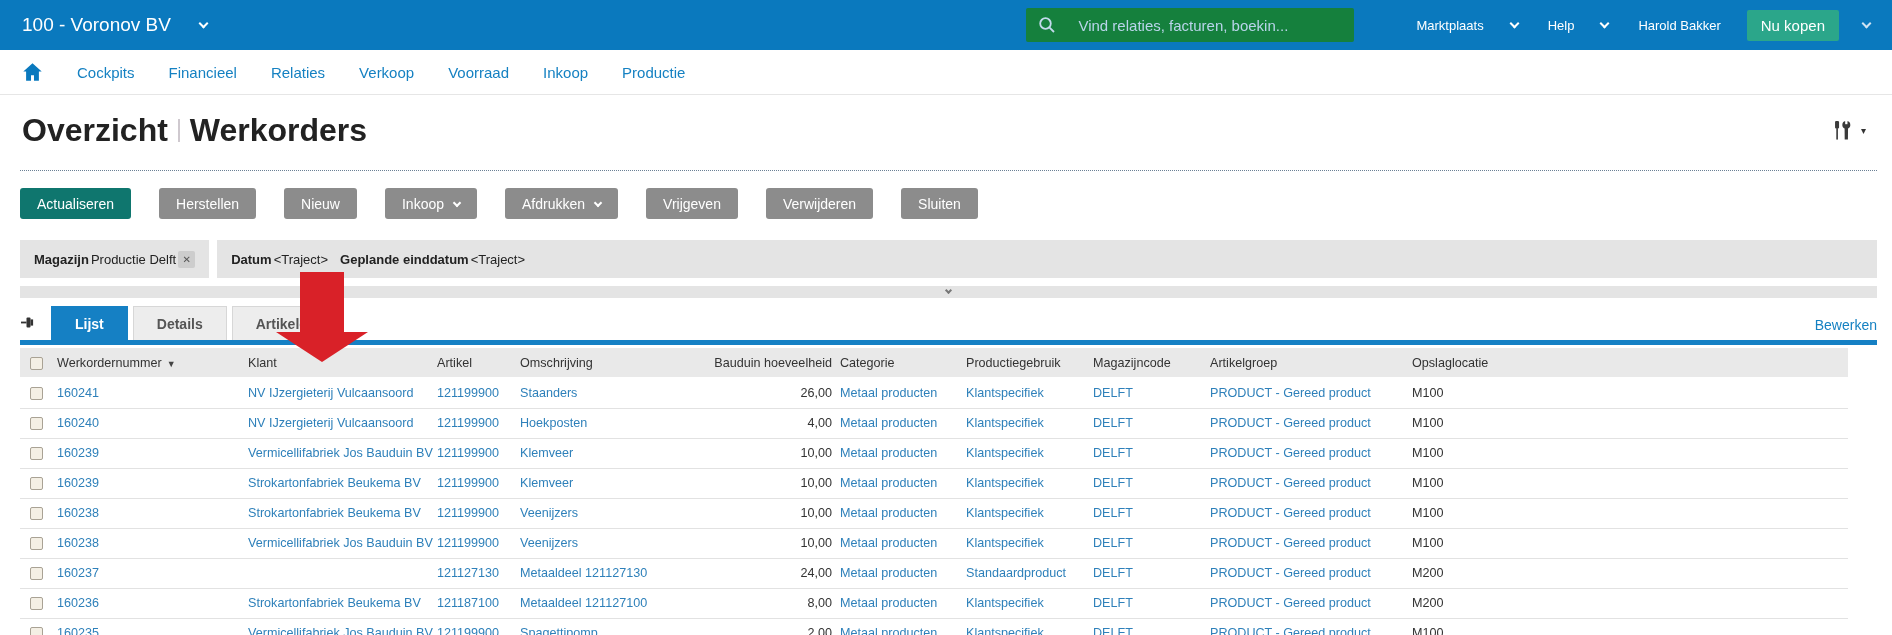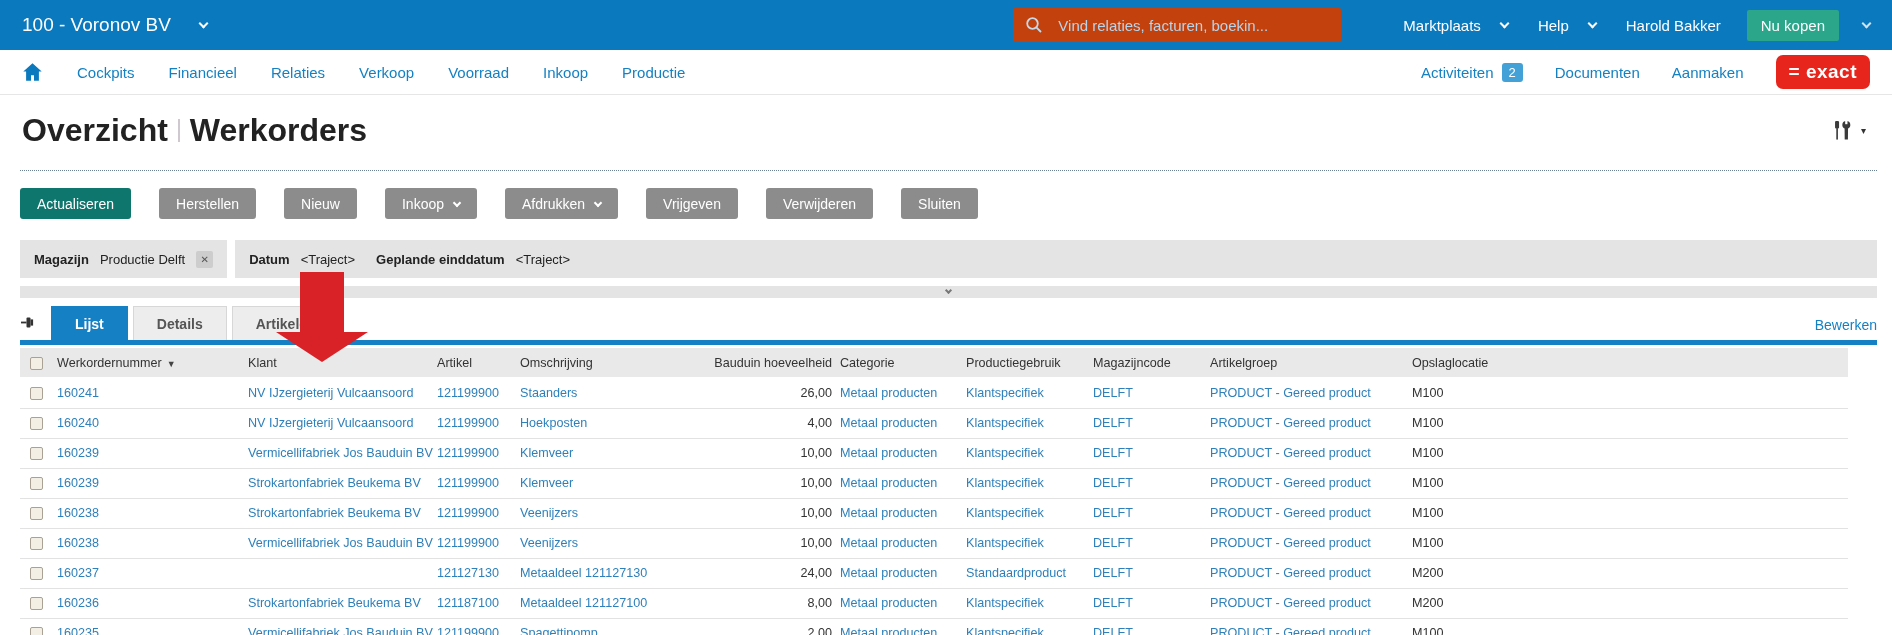--- a/index.html
+++ b/index.html
@@ -5,24 +5,24 @@
   * { box-sizing: border-box; margin: 0; padding: 0; }
   html,body { width:1892px; height:635px; }
   body {
     font-family: "Liberation Sans", sans-serif;
     background:#fff; position:relative; overflow:hidden;
   }
   
   .topbar { height:50px; background:#0a79be; display:flex; align-items:center; padding:0 22px; color:#fff; }
   .company { font-size:19px; display:flex; align-items:center; gap:29px; margin-right:auto; cursor:pointer; }
   .chev { display:inline-block; width:7px; height:7px; border-right:2px solid currentColor; border-bottom:2px solid currentColor; transform:rotate(45deg); margin-top:-3px; }
-  .searchbox { width:328px; height:34px; background:#c2410c; border-radius:2px; display:flex; align-items:center; padding:0 12px; gap:15px; margin-right:32px; }
+  .searchbox { width:328px; height:34px; background:#15803d; border-radius:2px; display:flex; align-items:center; padding:0 12px; gap:22px; margin-right:32px; }
   .search-input { flex:1; background:transparent; border:none; outline:none; color:#cfe3f3; font-size:15px; font-family:inherit; }
   .search-input::placeholder { color:#b9d4ea; opacity:1; }
-  .topnav-item { display:flex; align-items:center; gap:20px; font-size:15px; margin-left:30px; cursor:pointer; white-space:nowrap; }
+  .topnav-item { display:flex; align-items:center; gap:27px; font-size:13px; margin-left:30px; cursor:pointer; white-space:nowrap; }
   .buy-btn { background:#2ba68a; border-radius:2px; padding:7px 14px; font-size:15px; margin-left:26px; cursor:pointer; }
   .end-chev { margin-left:24px; color:#cfe3f3; }
   
   .navbar { height:45px; display:flex; align-items:center; padding:0 22px; border-bottom:1px solid #e6e6e6; }
   .home { margin-right:34px; display:flex; cursor:pointer; }
   .nav-link { color:#1581c2; font-size:15px; text-decoration:none; margin-right:34px; white-space:nowrap; }
   .nav-right { margin-left:auto; display:flex; align-items:center; }
   .nav-right .nav-link { margin:0 0 0 32px; }
   .act-wrap { display:flex; align-items:center; margin-left:32px; cursor:pointer; }
   .act-wrap .nav-link { margin:0; }
@@ -35,21 +35,21 @@
   .tools { margin-left:auto; display:flex; align-items:center; gap:8px; color:#333; cursor:pointer; }
   .tools .tri { font-size:10px; color:#333; }
   .dotted { border-top:1px dotted #6b8095; margin:21px 15px 0 20px; }
   
   .toolbar { display:flex; gap:28px; margin:17px 20px 0; }
   .btn { height:31px; padding:0 17px; border:none; border-radius:3px; background:#8c8c8c; color:#fff; font-size:14px; font-family:inherit; display:flex; align-items:center; gap:10px; cursor:pointer; white-space:nowrap; }
   .btn.primary { background:#0f766e; }
   .btn .chev { width:6px; height:6px; margin-top:-2px; }
   
   .filterbar { display:flex; gap:8px; margin:21px 15px 0 20px; font-size:13px; color:#222; }
-  .fseg { background:#e4e4e4; height:38px; display:flex; align-items:center; padding:0 14px; gap:11px; }
+  .fseg { background:#e4e4e4; height:38px; display:flex; align-items:center; padding:0 14px; gap:2px; }
   .fseg.grow { flex:1; }
   .flabel { font-weight:bold; }
   .flabel.second { margin-left:10px; }
   .fremove { width:17px; height:17px; background:#cdcdcd; border-radius:2px; display:flex; align-items:center; justify-content:center; color:#555; font-size:10px; cursor:pointer; }
   .collapse-strip { height:12px; background:#e4e4e4; margin:8px 15px 0 20px; display:flex; align-items:center; justify-content:center; cursor:pointer; }
   .collapse-strip .chev { width:5px; height:5px; border-color:#777; margin-top:-4px; }
   
   .tabsrow { display:flex; align-items:flex-end; margin:8px 15px 0 20px; position:relative; height:34px; }
   .pin { align-self:center; margin-right:15px; display:flex; cursor:pointer; }
   .tabs { display:flex; }
@@ -109,29 +109,20 @@
   </span>
   <div id="nav-links" style="display:flex;">
       <a class="nav-link" href="#">Cockpits</a>
       <a class="nav-link" href="#">Financieel</a>
       <a class="nav-link" href="#">Relaties</a>
       <a class="nav-link" href="#">Verkoop</a>
       <a class="nav-link" href="#">Voorraad</a>
       <a class="nav-link" href="#">Inkoop</a>
       <a class="nav-link" href="#">Productie</a>
     </div>
-  <div class="nav-right">
-    <span class="act-wrap">
-      <span class="nav-link">Activiteiten</span>
-      <span class="badge">2</span>
-    </span>
-    <a class="nav-link" href="#">Documenten</a>
-    <a class="nav-link" href="#">Aanmaken</a>
-    <span class="logo">= exact</span>
-  </div>
 </div>
 
 <div class="titlebar">
   <h1 class="page-title">
     <span>Overzicht</span>
     <span class="title-sep"></span>
     <span>Werkorders</span>
   </h1>
   <div class="tools">
     <svg width="21" height="21" viewBox="0 0 22 22">

